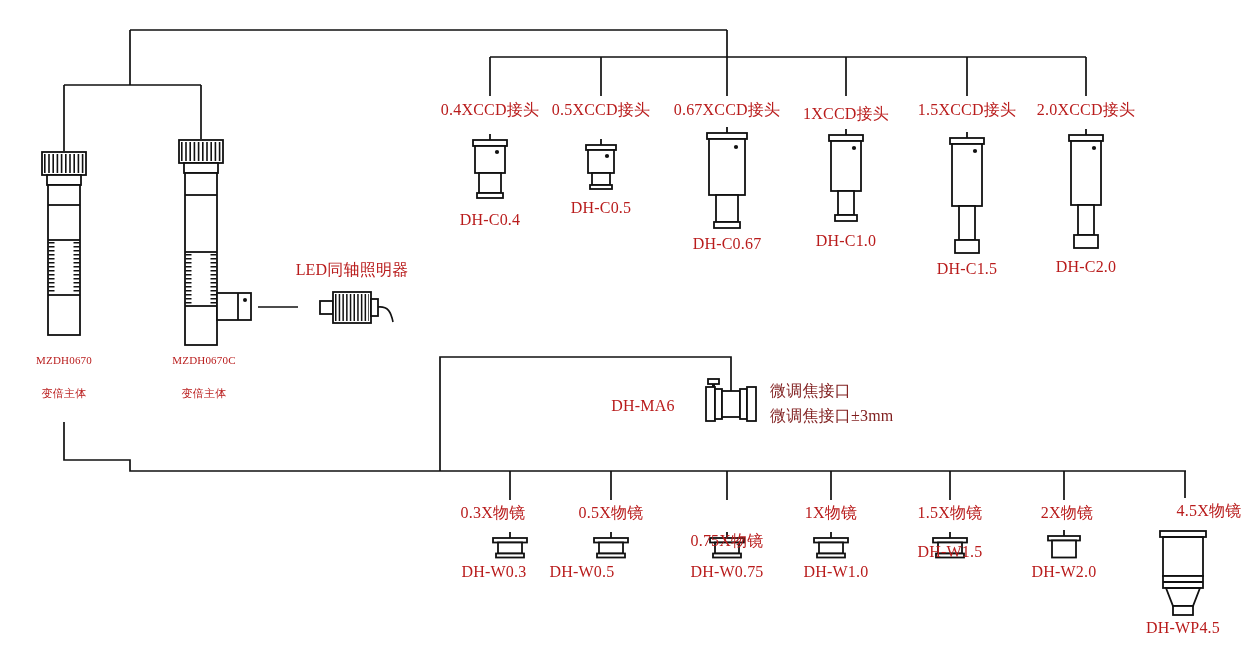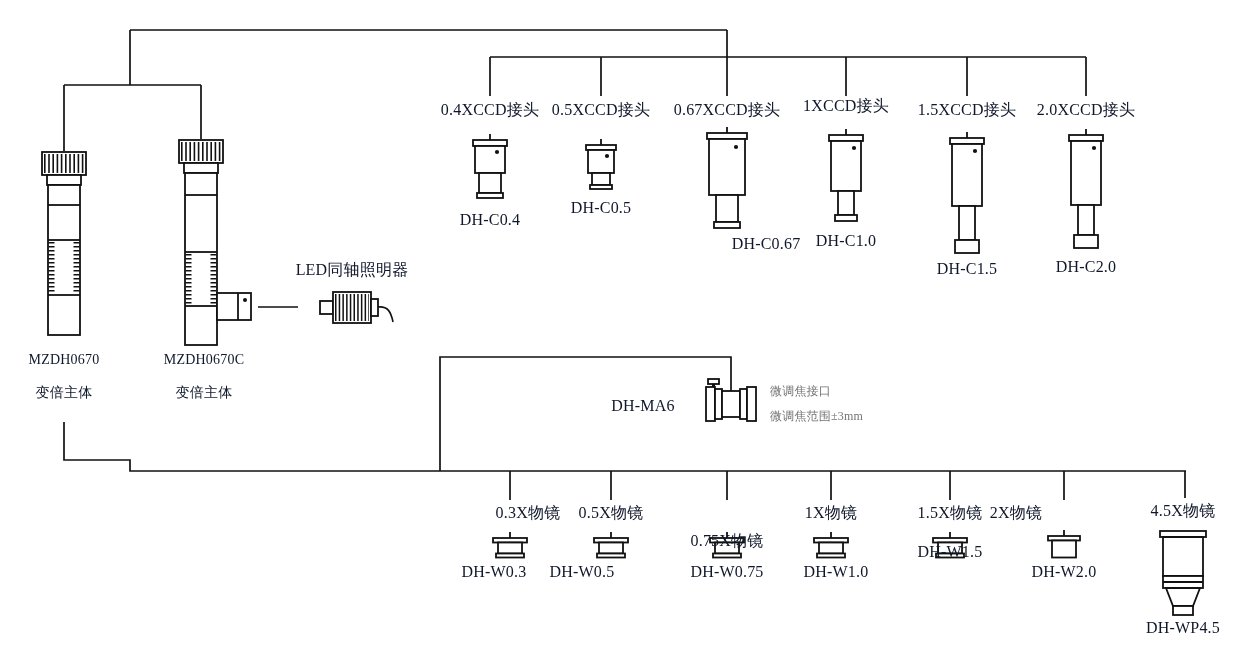--- a/index.html
+++ b/index.html
@@ -12,33 +12,33 @@
     background: #ffffff;
     overflow: hidden;
   }
   .stage svg { position: absolute; left: 0; top: 0; }
   .lbl {
     position: absolute;
     transform: translateX(-50%);
     white-space: nowrap;
     font-size: 16px;
     line-height: 20px;
-    color: #0f172a;
+    color: #b91c1c;
     letter-spacing: 0.2px;
     text-align: center;
   }
   .lbl-left {
     position: absolute;
     white-space: nowrap;
-    font-size: 12px;
+    font-size: 16px;
     line-height: 20px;
-    color: #737373;
+    color: #7f1d1d;
     letter-spacing: 0.2px;
   }
-  .body-label { font-size: 14px; text-align: center; }
+  .body-label { font-size: 11px; text-align: center; }
 </style>
 </head>
 <body>
 
 <div class="stage">
 
   <svg width="1259" height="656" viewBox="0 0 1259 656">
 
     <g stroke="#111111" stroke-width="1.7" fill="none">
       <path d="M130 30 H727 M130 30 V85 M64 85 H201 M64 85 V151 M201 85 V139 M727 30 V57 M490 57 H1086 M490 57 V96 M601 57 V96 M727 57 V96 M846 57 V96 M967 57 V96 M1086 57 V96"></path>
@@ -188,42 +188,42 @@
   <div class="lbl body-label" style="left:64px;  top:350px">MZDH0670</div>
   <div class="lbl body-label" style="left:64px;  top:383px">变倍主体</div>
   <div class="lbl body-label" style="left:204px; top:350px">MZDH0670C</div>
   <div class="lbl body-label" style="left:204px; top:383px">变倍主体</div>
 
   <div class="lbl" style="left:352px; top:260px">LED同轴照明器</div>
 
   <div class="lbl" style="left:490px;  top:100px">0.4XCCD接头</div>
   <div class="lbl" style="left:601px;  top:100px">0.5XCCD接头</div>
   <div class="lbl" style="left:727px;  top:100px">0.67XCCD接头</div>
-  <div class="lbl" style="left:846px;  top:96px">1XCCD接头</div>
+  <div class="lbl" style="left:846px;  top:104px">1XCCD接头</div>
   <div class="lbl" style="left:967px;  top:100px">1.5XCCD接头</div>
   <div class="lbl" style="left:1086px; top:100px">2.0XCCD接头</div>
 
   <div class="lbl" style="left:490px;  top:210px">DH-C0.4</div>
   <div class="lbl" style="left:601px;  top:198px">DH-C0.5</div>
-  <div class="lbl" style="left:766px;  top:234px">DH-C0.67</div>
+  <div class="lbl" style="left:727px;  top:234px">DH-C0.67</div>
   <div class="lbl" style="left:846px;  top:231px">DH-C1.0</div>
   <div class="lbl" style="left:967px;  top:259px">DH-C1.5</div>
   <div class="lbl" style="left:1086px; top:257px">DH-C2.0</div>
 
   <div class="lbl" style="left:643px; top:396px">DH-MA6</div>
   <div class="lbl-left" style="left:770px; top:381px">微调焦接口</div>
-  <div class="lbl-left" style="left:770px; top:406px">微调焦范围±3mm</div>
-
-  <div class="lbl" style="left:528px;  top:503px">0.3X物镜</div>
+  <div class="lbl-left" style="left:770px; top:406px">微调焦接口±3mm</div>
+
+  <div class="lbl" style="left:493px;  top:503px">0.3X物镜</div>
   <div class="lbl" style="left:611px;  top:503px">0.5X物镜</div>
   <div class="lbl" style="left:727px;  top:531px">0.75X物镜</div>
   <div class="lbl" style="left:831px;  top:503px">1X物镜</div>
   <div class="lbl" style="left:950px;  top:503px">1.5X物镜</div>
-  <div class="lbl" style="left:1016px; top:503px">2X物镜</div>
-  <div class="lbl" style="left:1183px; top:501px">4.5X物镜</div>
+  <div class="lbl" style="left:1067px; top:503px">2X物镜</div>
+  <div class="lbl" style="left:1209px; top:501px">4.5X物镜</div>
 
   <div class="lbl" style="left:494px;  top:562px">DH-W0.3</div>
   <div class="lbl" style="left:582px;  top:562px">DH-W0.5</div>
   <div class="lbl" style="left:727px;  top:562px">DH-W0.75</div>
   <div class="lbl" style="left:836px;  top:562px">DH-W1.0</div>
   <div class="lbl" style="left:950px;  top:542px">DH-W1.5</div>
   <div class="lbl" style="left:1064px; top:562px">DH-W2.0</div>
   <div class="lbl" style="left:1183px; top:618px">DH-WP4.5</div>
 
 </div>

